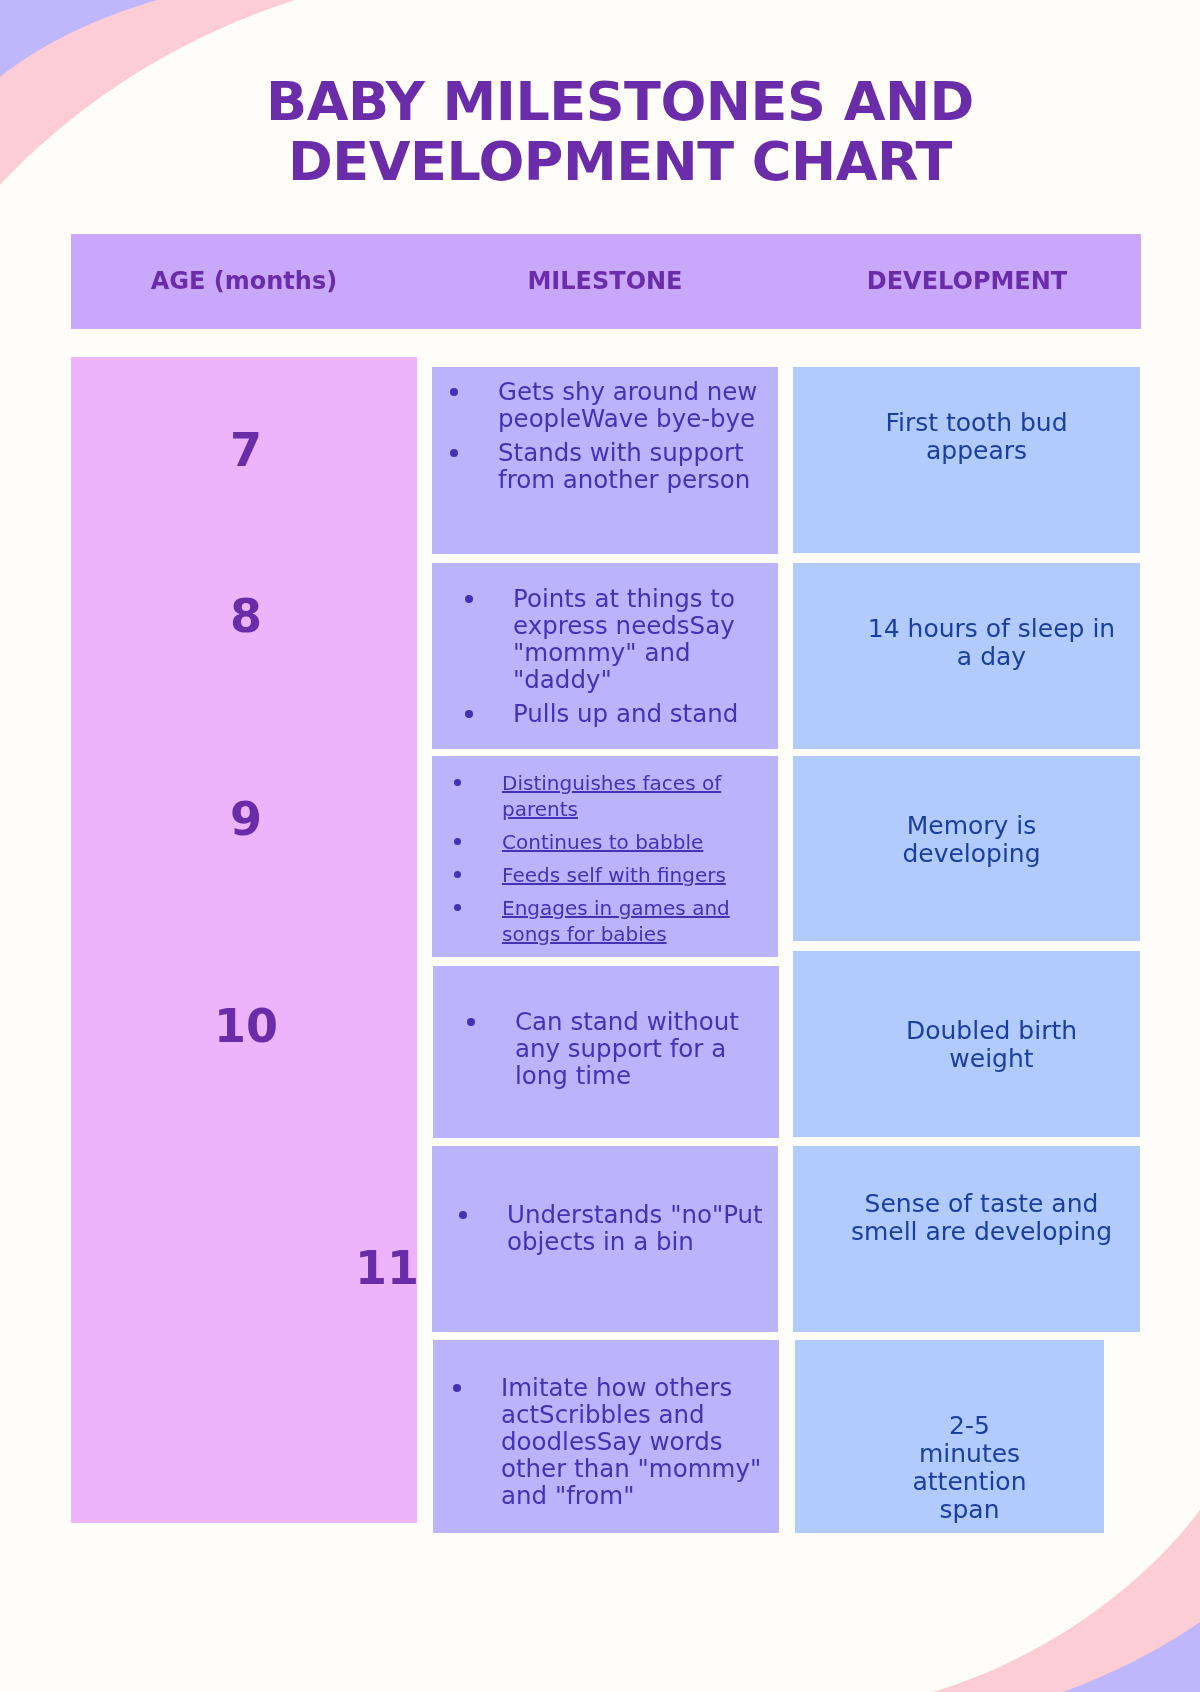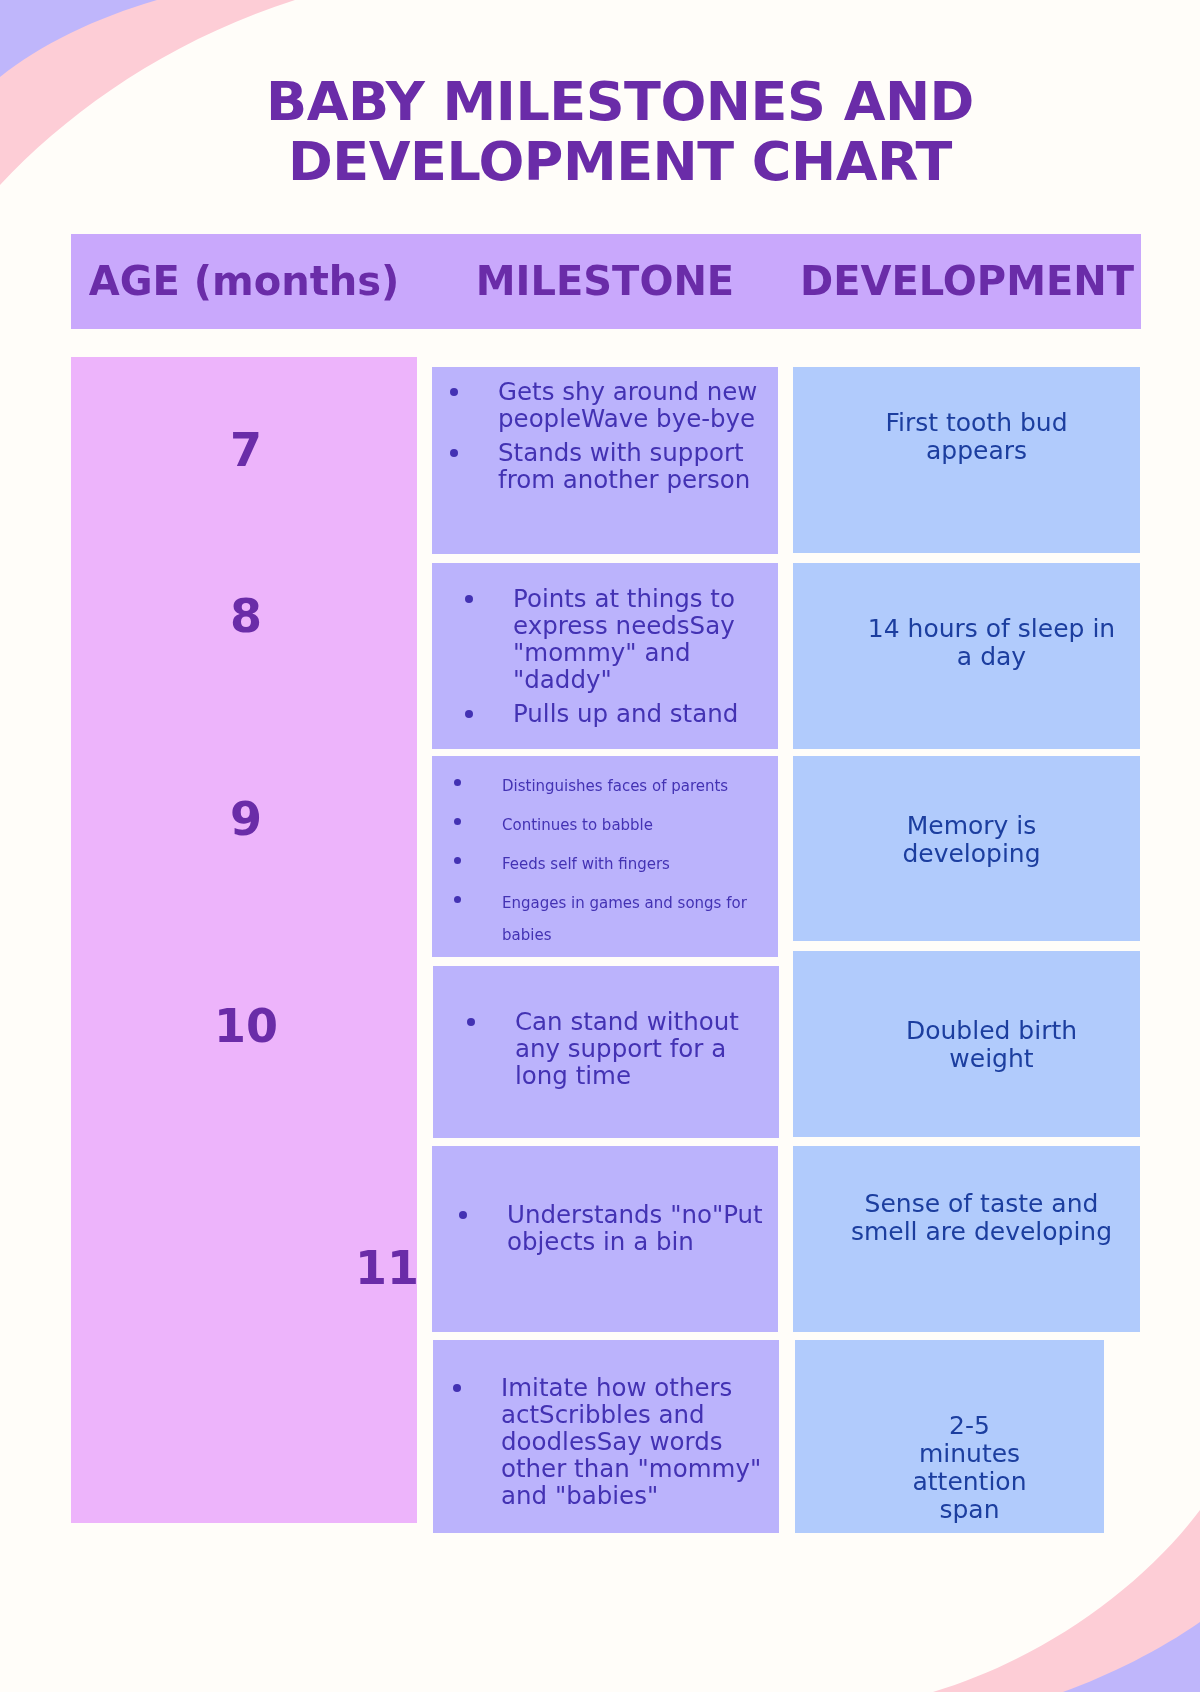--- a/index.html
+++ b/index.html
@@ -45,21 +45,21 @@
       height: 95px;
       background: #c9a8fc;
     }
     .header .h {
       position: absolute;
       top: 0;
       height: 70px;
       line-height: 95px;
       color: #6a2ca8;
       font-weight: bold;
-      font-size: 40px;
+      font-size: 24px;
       white-space: nowrap;
       text-align: center;
     }
     .h-age { left: 0; width: 346px; }
     .h-mil { left: 361px; width: 346px; }
     .h-dev { left: 722px; width: 348px; }
 
     .age-col {
       position: absolute;
       left: 71px;
@@ -105,22 +105,23 @@
       content: "";
       position: absolute;
       left: -48px;
       top: 10px;
       width: 8px;
       height: 8px;
       border-radius: 50%;
       background: #4332b3;
     }
     .mil.small {
-      font-size: 15px;
-      line-height: 32px;
+      font-size: 20px;
+      line-height: 26px;
+      text-decoration: underline;
     }
     .mil.small li { margin-bottom: 7px; }
     .mil.small li::before { top: 9px; width: 7px; height: 7px; }
 
     .dev {
       background: #b1cbfc;
       color: #1c3e9f;
       font-size: 25px;
       line-height: 28px;
       text-align: center;
@@ -205,18 +206,18 @@
   <ul>
     <li>Understands "no"Put objects in a bin</li>
   </ul>
 </div>
 <div class="cell dev" style="left:793px;top:1136px;width:347px;height:186px;text-decoration:underline;">
   <div class="txt" style="top:44px;padding:0 20px 0 50px;box-sizing:border-box;">Sense of taste and smell are developing</div>
 </div>
 
 <div class="cell mil" style="left:433px;top:1330px;width:346px;height:193px;padding:34px 0 0 68px;">
   <ul>
-    <li>Imitate how others actScribbles and doodlesSay words other than "mommy" and "babies"</li>
+    <li>Imitate how others actScribbles and doodlesSay words other than "mommy" and "from"</li>
   </ul>
 </div>
 <div class="cell dev" style="left:795px;top:1330px;width:309px;height:193px;">
   <div class="txt" style="top:72px;padding:0 60px 0 100px;box-sizing:border-box;">2-5 minutes attention span</div>
 </div>
 
 </body></html>

